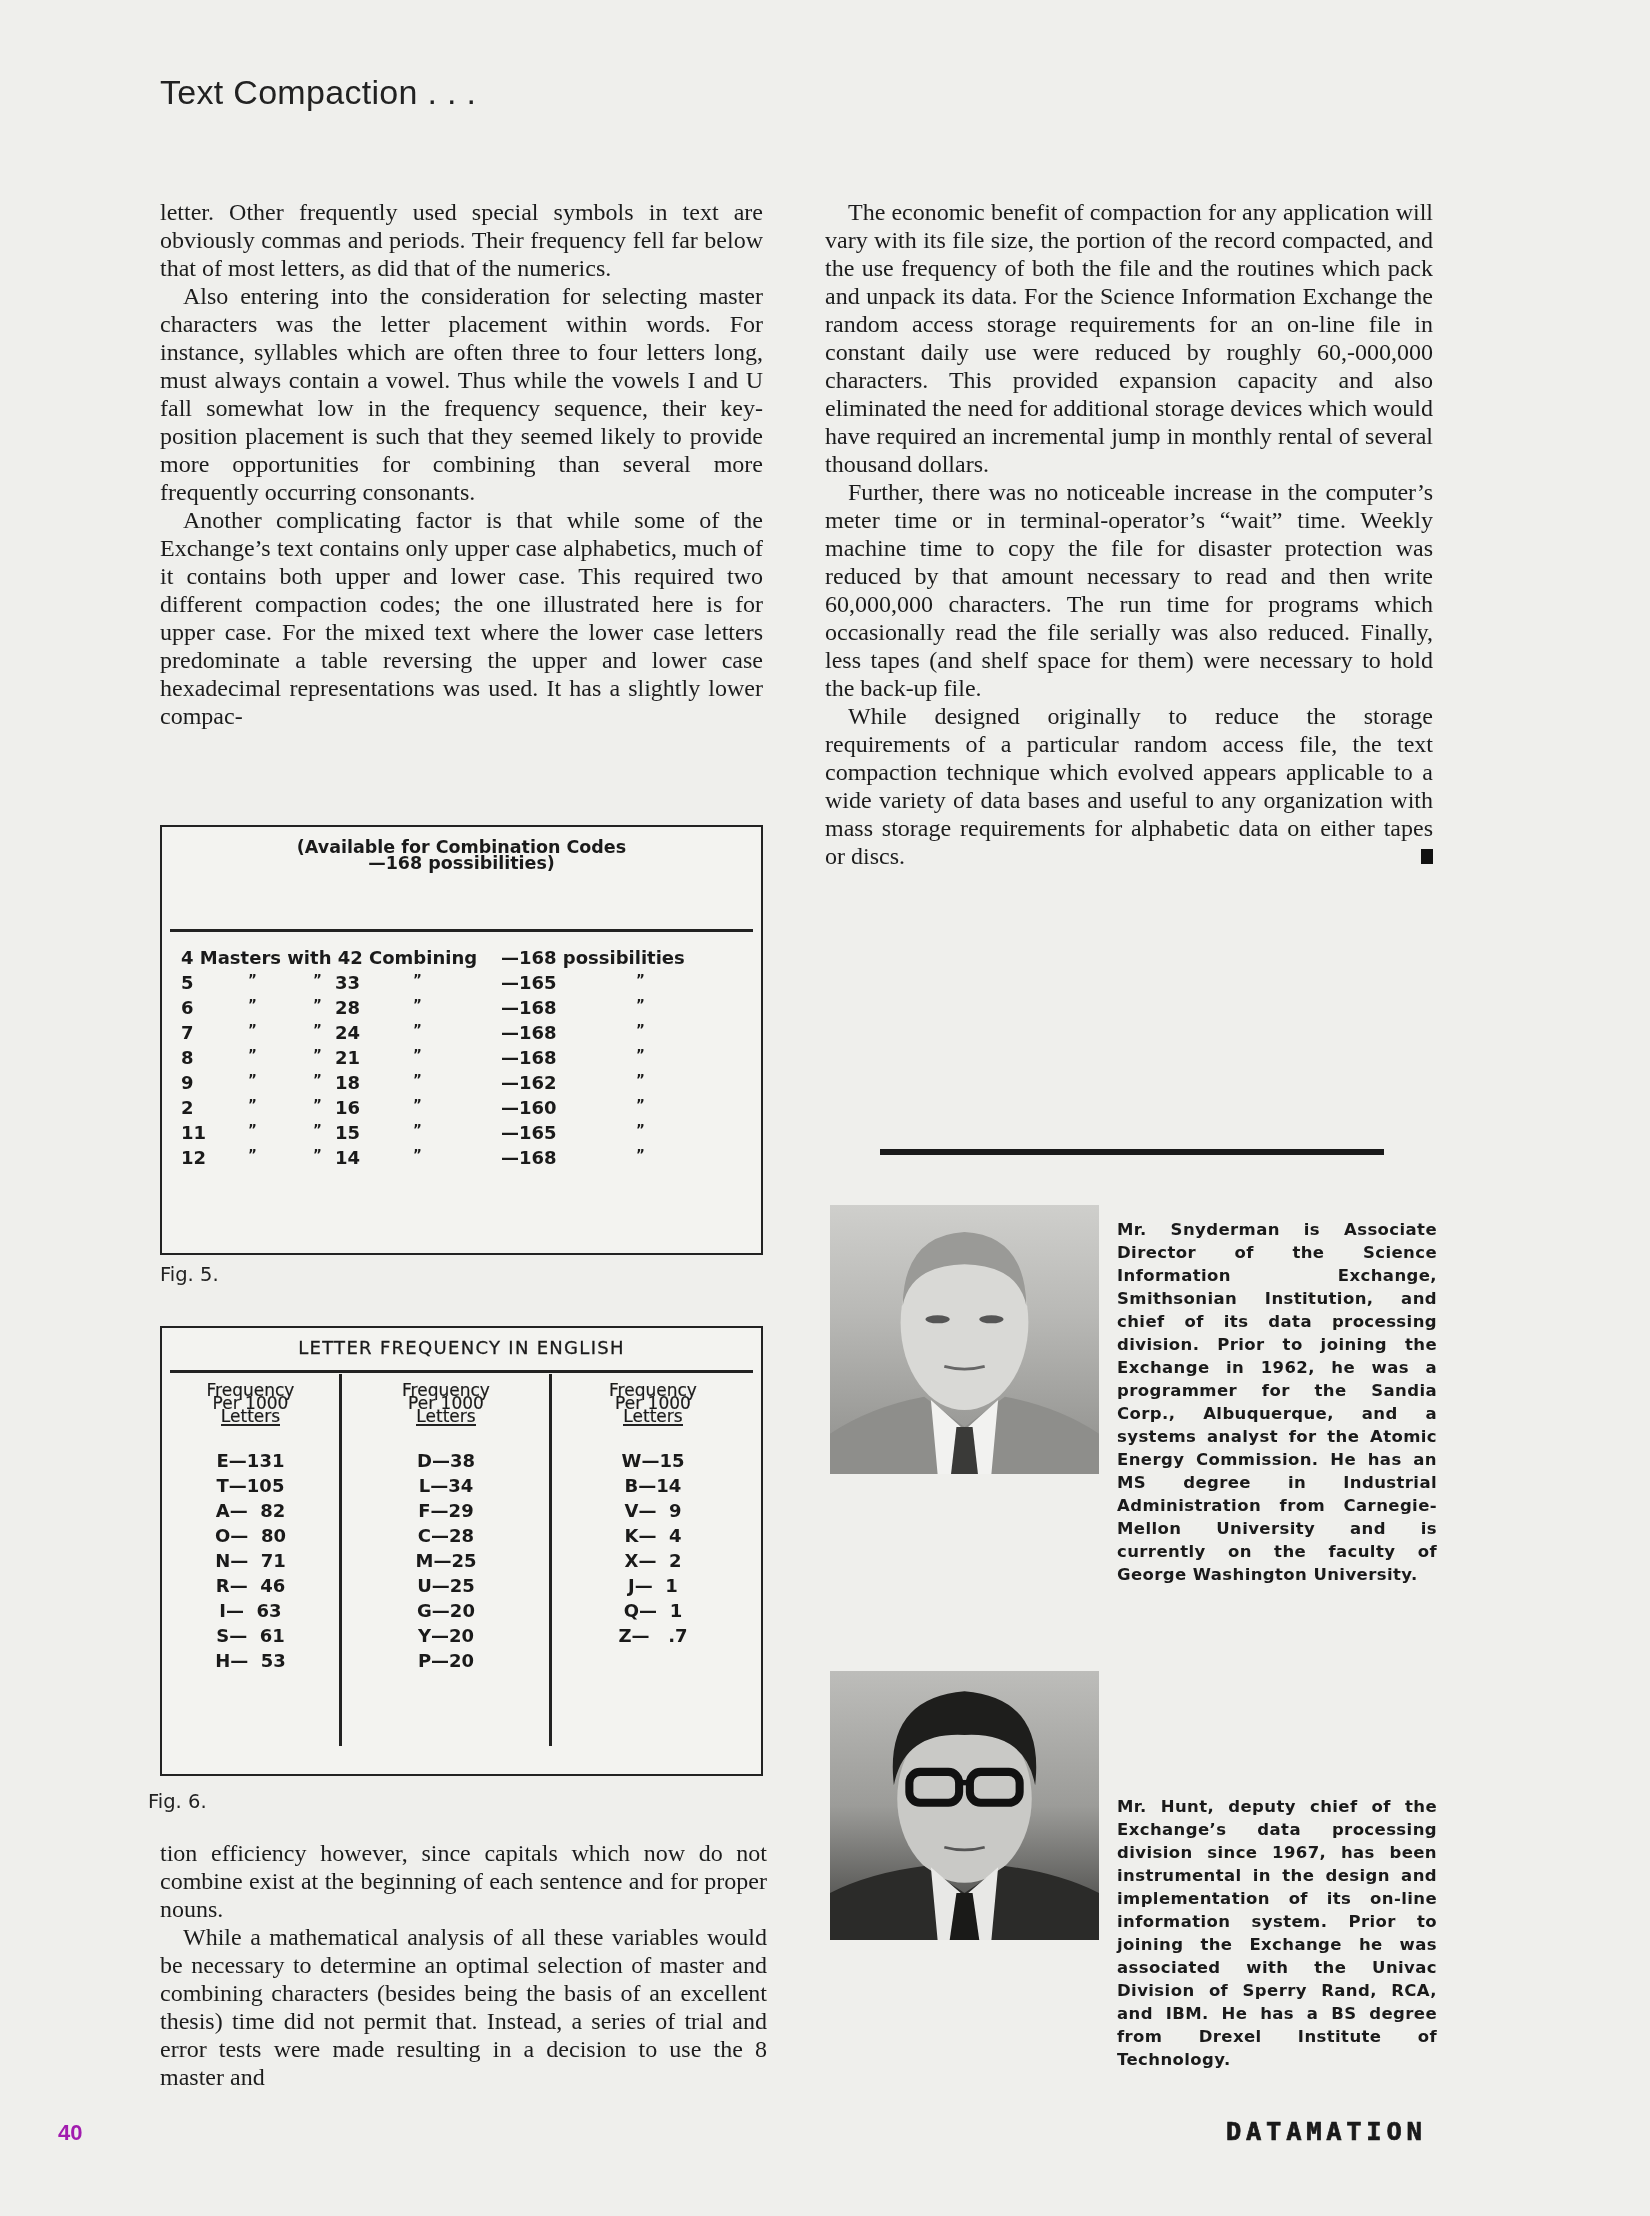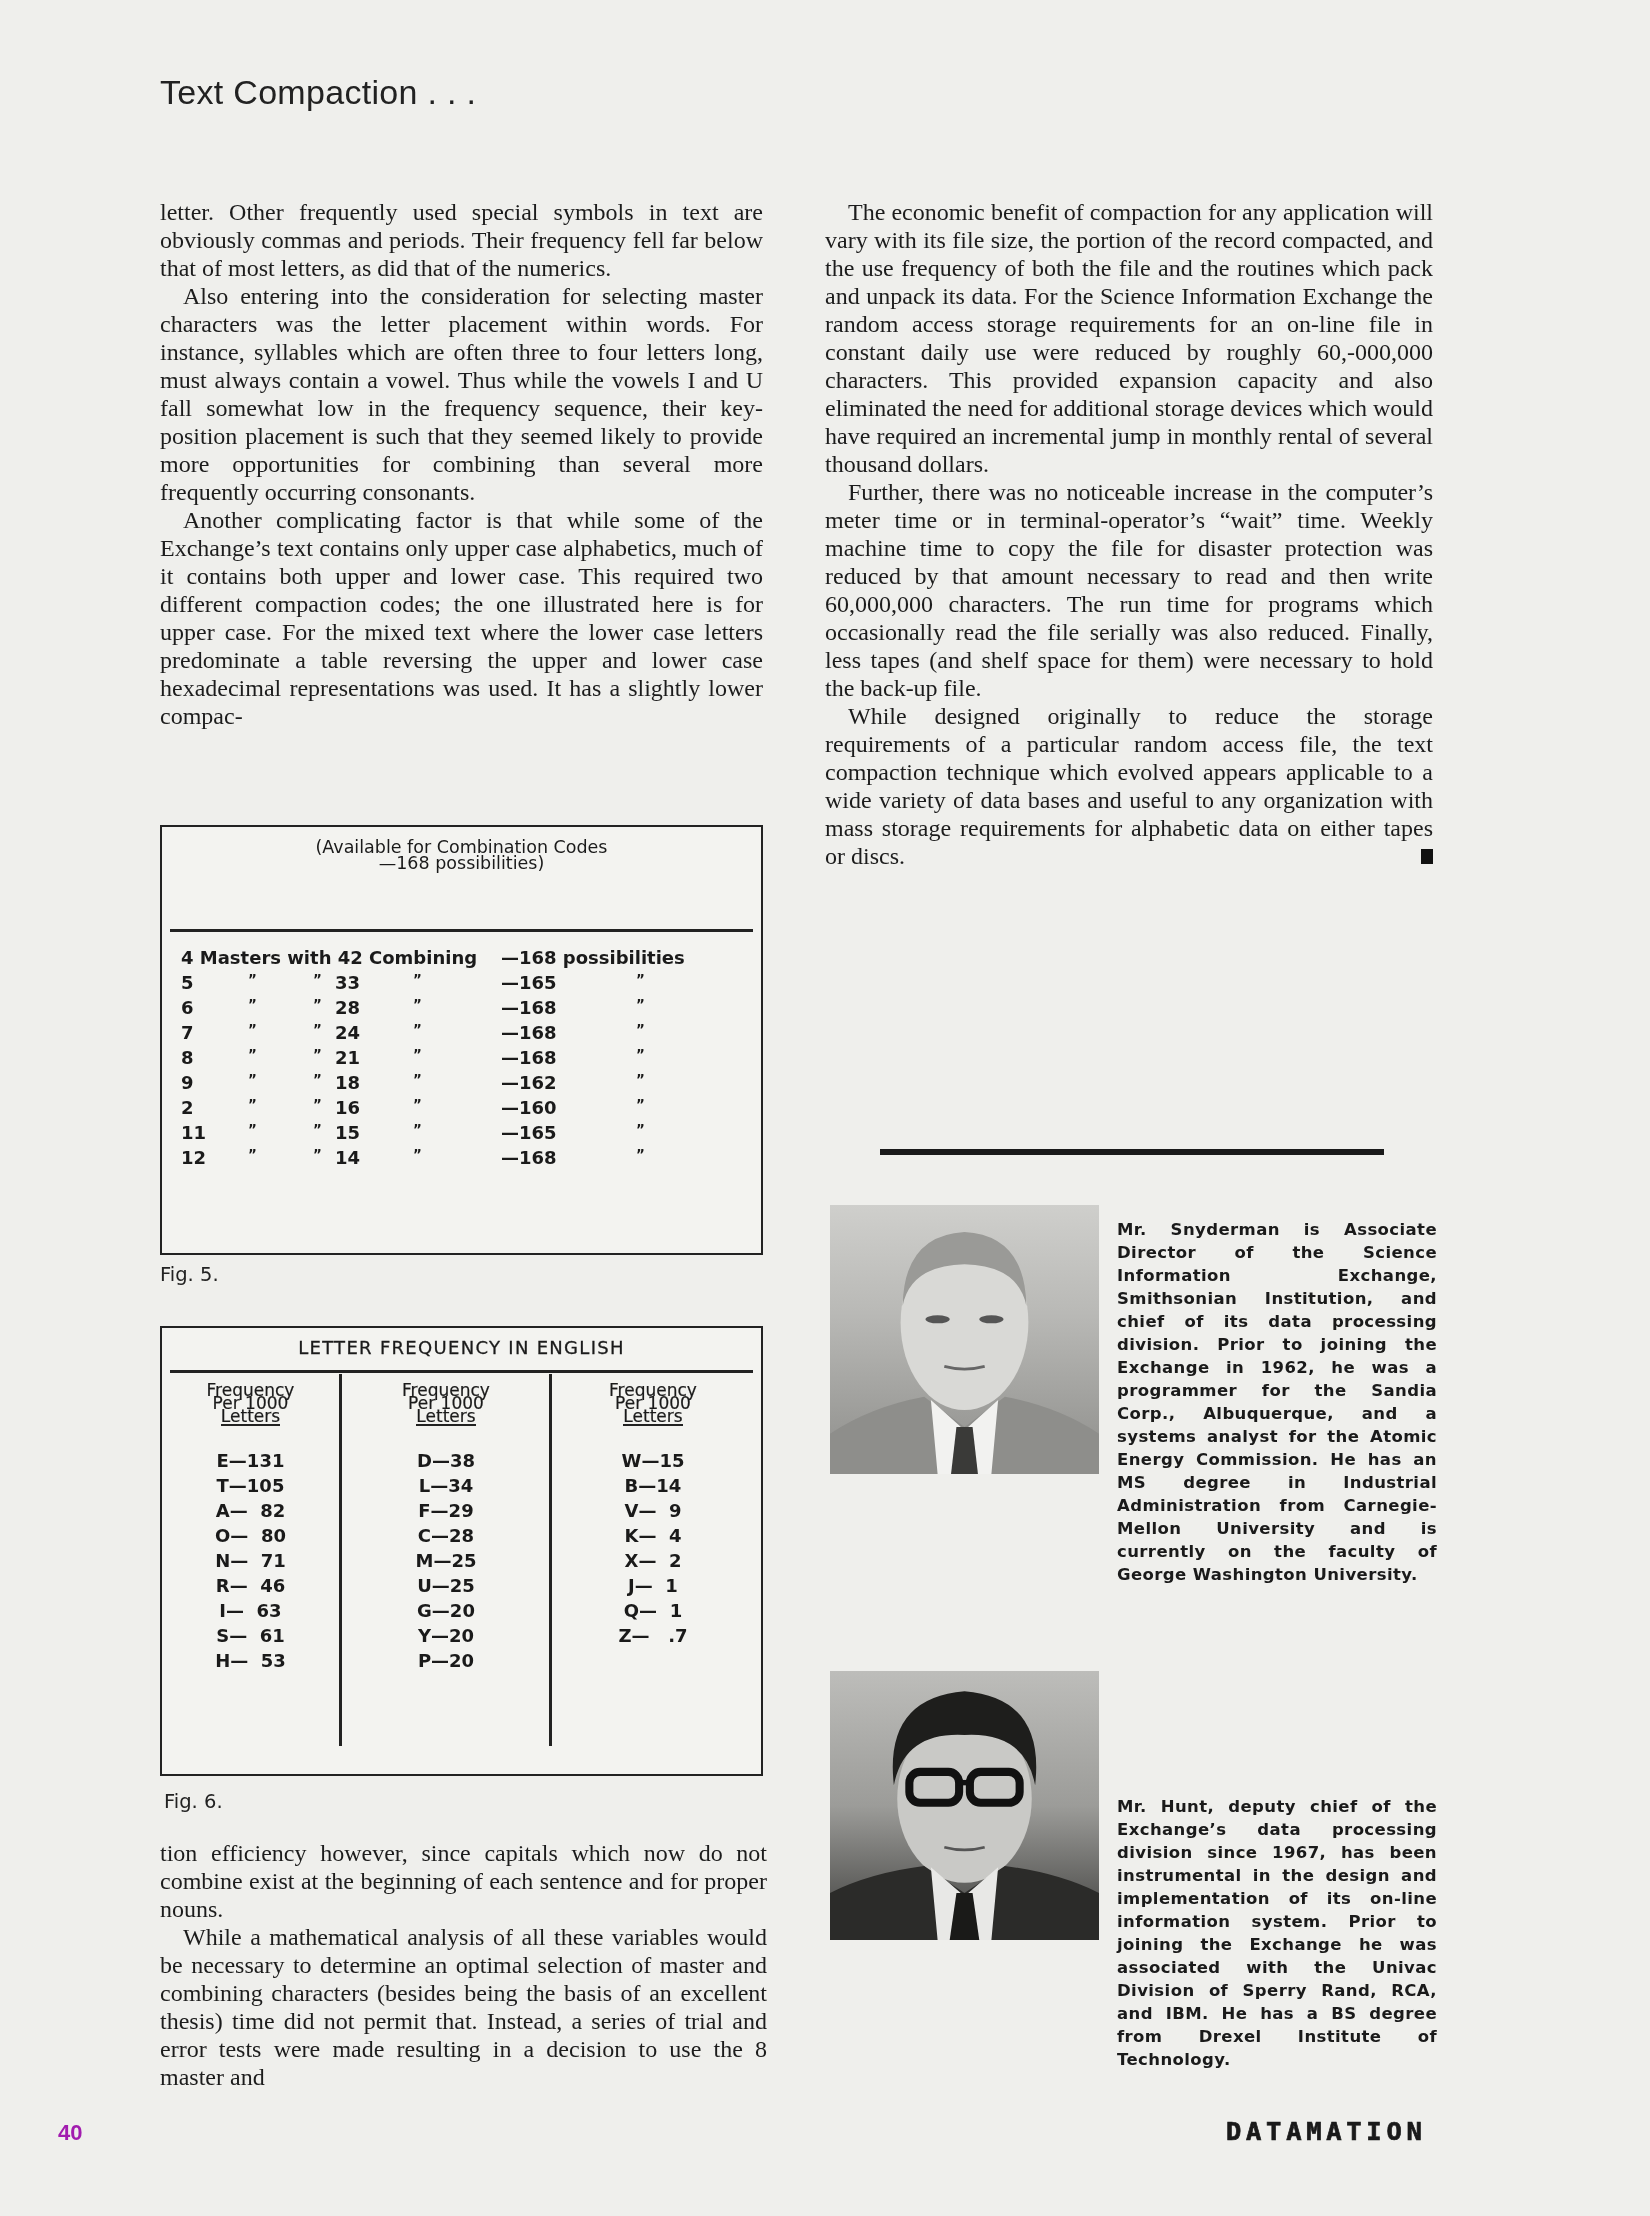--- a/index.html
+++ b/index.html
@@ -28,21 +28,21 @@
   }
 
   .fig-box {
     position: absolute; border: 2.7px solid #222; background: #f3f3f0;
     font-family: "DejaVu Sans", sans-serif; color: #1a1a1a;
   }
   .fig5 { left: 160px; top: 825px; width: 599px; height: 426px; }
   .fig6 { left: 160px; top: 1326px; width: 599px; height: 446px; }
 
   .fig5 .hdr { text-align: center; font-weight: bold; font-size: 17px; line-height: 15.5px; margin-top: 13.4px; letter-spacing: 1px; }
-  .fig5 .sub { text-align: center; font-weight: normal; font-size: 17.5px; line-height: 15.5px; margin-top: 13.4px; }
+  .fig5 .sub { text-align: center; font-weight: bold; font-size: 17.5px; line-height: 15.5px; margin-top: 13.4px; }
   .fig5 .rule { position: absolute; left: 8px; right: 8px; top: 102px; height: 3.4px; background: #222; }
   .fig5 .rows { position: absolute; left: 0; right: 0; top: 120px; }
   .fig5 .row { position: relative; height: 25px; font-size: 18px; font-weight: bold; }
   .fig5 .row span { position: absolute; top: 0; white-space: nowrap; }
   .fig5 .row .m { left: 19px; }
   .fig5 .row .q1 { left: 86px; font-size: 13.4px; }
   .fig5 .row .q2 { left: 151px; font-size: 13.4px; }
   .fig5 .row .c { left: 173px; }
   .fig5 .row .q3 { left: 251px; font-size: 13.4px; }
   .fig5 .row .p { left: 339px; }
@@ -61,21 +61,21 @@
   .fig6 .fc3 { left: 223px; width: 114px; }
   .fig6 .colhead { font-size: 17px; line-height: 12.8px; font-weight: normal; -webkit-text-stroke: 0.2px #222; }
   .fig6 .colhead .u { display: inline-block; border-bottom: 2px solid #222; padding-bottom: 2px; }
   .fig6 .entries { margin-top: 24px; }
   .fig6 .entry { height: 25px; font-size: 18px; font-weight: bold; white-space: nowrap; }
   .fig6 .fcol { width: auto; }
   .fig-cap {
     position: absolute; font-family: "DejaVu Sans", sans-serif; font-size: 19.5px; color: #222;
   }
   .fig5-cap { left: 160px; top: 1263px; }
-  .fig6-cap { left: 164px; top: 1790px; }
+  .fig6-cap { left: 148px; top: 1790px; }
 
   .sep-rule { position: absolute; left: 880px; top: 1149px; width: 504px; height: 6px; background: #1a1a1a; }
 
   .photo {
     position: absolute; background: #7d7d7d; overflow: hidden;
   }
   .photo1 { left: 830px; top: 1205px; width: 269px; height: 269px; background: linear-gradient(180deg, #cfcfcc 0%, #b9b9b6 40%, #8d8d8a 100%); }
   .photo2 { left: 830px; top: 1671px; width: 269px; height: 269px; background: linear-gradient(180deg, #bdbdba 0%, #9c9c99 50%, #3a3a38 100%); }
   .photo svg { width: 100%; height: 100%; display: block; }
 

